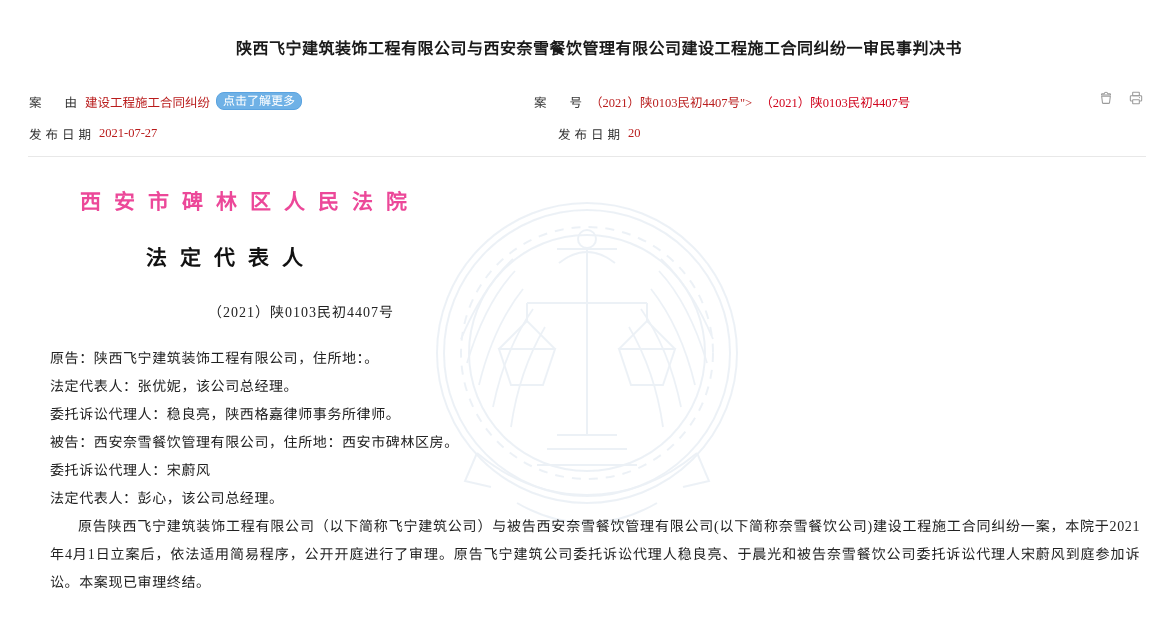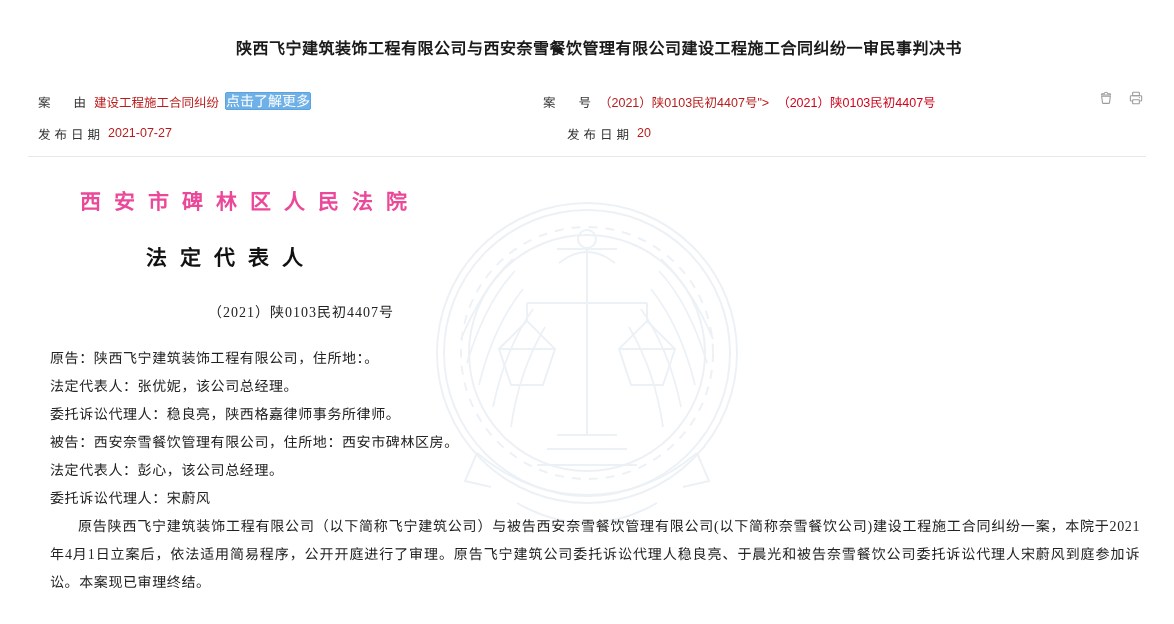--- a/index.html
+++ b/index.html
@@ -28,22 +28,23 @@
     font-size: 16px;
     font-weight: bold;
     color: #1a1a1a;
     padding: 38px 36px 0 60px;
     letter-spacing: 0.5px;
     line-height: 1.4;
   }
 
   
   .meta-wrap {
-    margin: 30px 28px 0 38px;
-    position: relative;
+    margin: 30px 28px 0 29px;
+    position: relative;
+    font-family: Liberation Serif, serif;
   }
   .meta-row {
     display: flex;
     align-items: center;
     font-size: 12.5px;
     color: #333;
     height: 22px;
   }
   .meta-row + .meta-row { margin-top: 10px; gap: 24px; }
 
@@ -80,24 +81,24 @@
     white-space: nowrap;
   }
   .meta-value.link-red {
     color: #d0021b;
   }
   .badge-more {
     display: inline-block;
     margin-left: 6px;
     background: #6fb1e6;
     color: #ffffff;
-    font-size: 14px;
+    font-size: 12px;
     line-height: 14px;
-    padding: 1px 0;
-    border-radius: 2px;
+    padding: 1px 6px;
+    border-radius: 8px;
     border: 1px solid #5aa3e0;
     vertical-align: middle;
     white-space: nowrap;
   }
 
   
   .meta-icons {
     position: absolute;
     right: 2px;
     top: 0px;
@@ -295,19 +296,19 @@
 
     <div class="body-content">
       <div class="court-name">西安市碑林区人民法院</div>
       <div class="doc-kind">法定代表人</div>
       <div class="case-no">（2021）陕0103民初4407号</div>
 
       <div class="para first">原告：陕西飞宁建筑装饰工程有限公司，住所地：。</div>
       <div class="para">法定代表人：张优妮，该公司总经理。</div>
       <div class="para">委托诉讼代理人：稳良亮，陕西格嘉律师事务所律师。</div>
       <div class="para">被告：西安奈雪餐饮管理有限公司，住所地：西安市碑林区房。</div>
+      <div class="para">委托诉讼代理人：宋蔚风</div>
       <div class="para">法定代表人：彭心，该公司总经理。</div>
-      <div class="para">委托诉讼代理人：宋蔚风</div>
 
       <div class="para indent">原告陕西飞宁建筑装饰工程有限公司（以下简称飞宁建筑公司）与被告西安奈雪餐饮管理有限公司(以下简称奈雪餐饮公司)建设工程施工合同纠纷一案，本院于2021年4月1日立案后，依法适用简易程序，公开开庭进行了审理。原告飞宁建筑公司委托诉讼代理人稳良亮、于晨光和被告奈雪餐饮公司委托诉讼代理人宋蔚风到庭参加诉讼。本案现已审理终结。</div>
     </div>
   </div>
 </div>
 
 </body></html>

